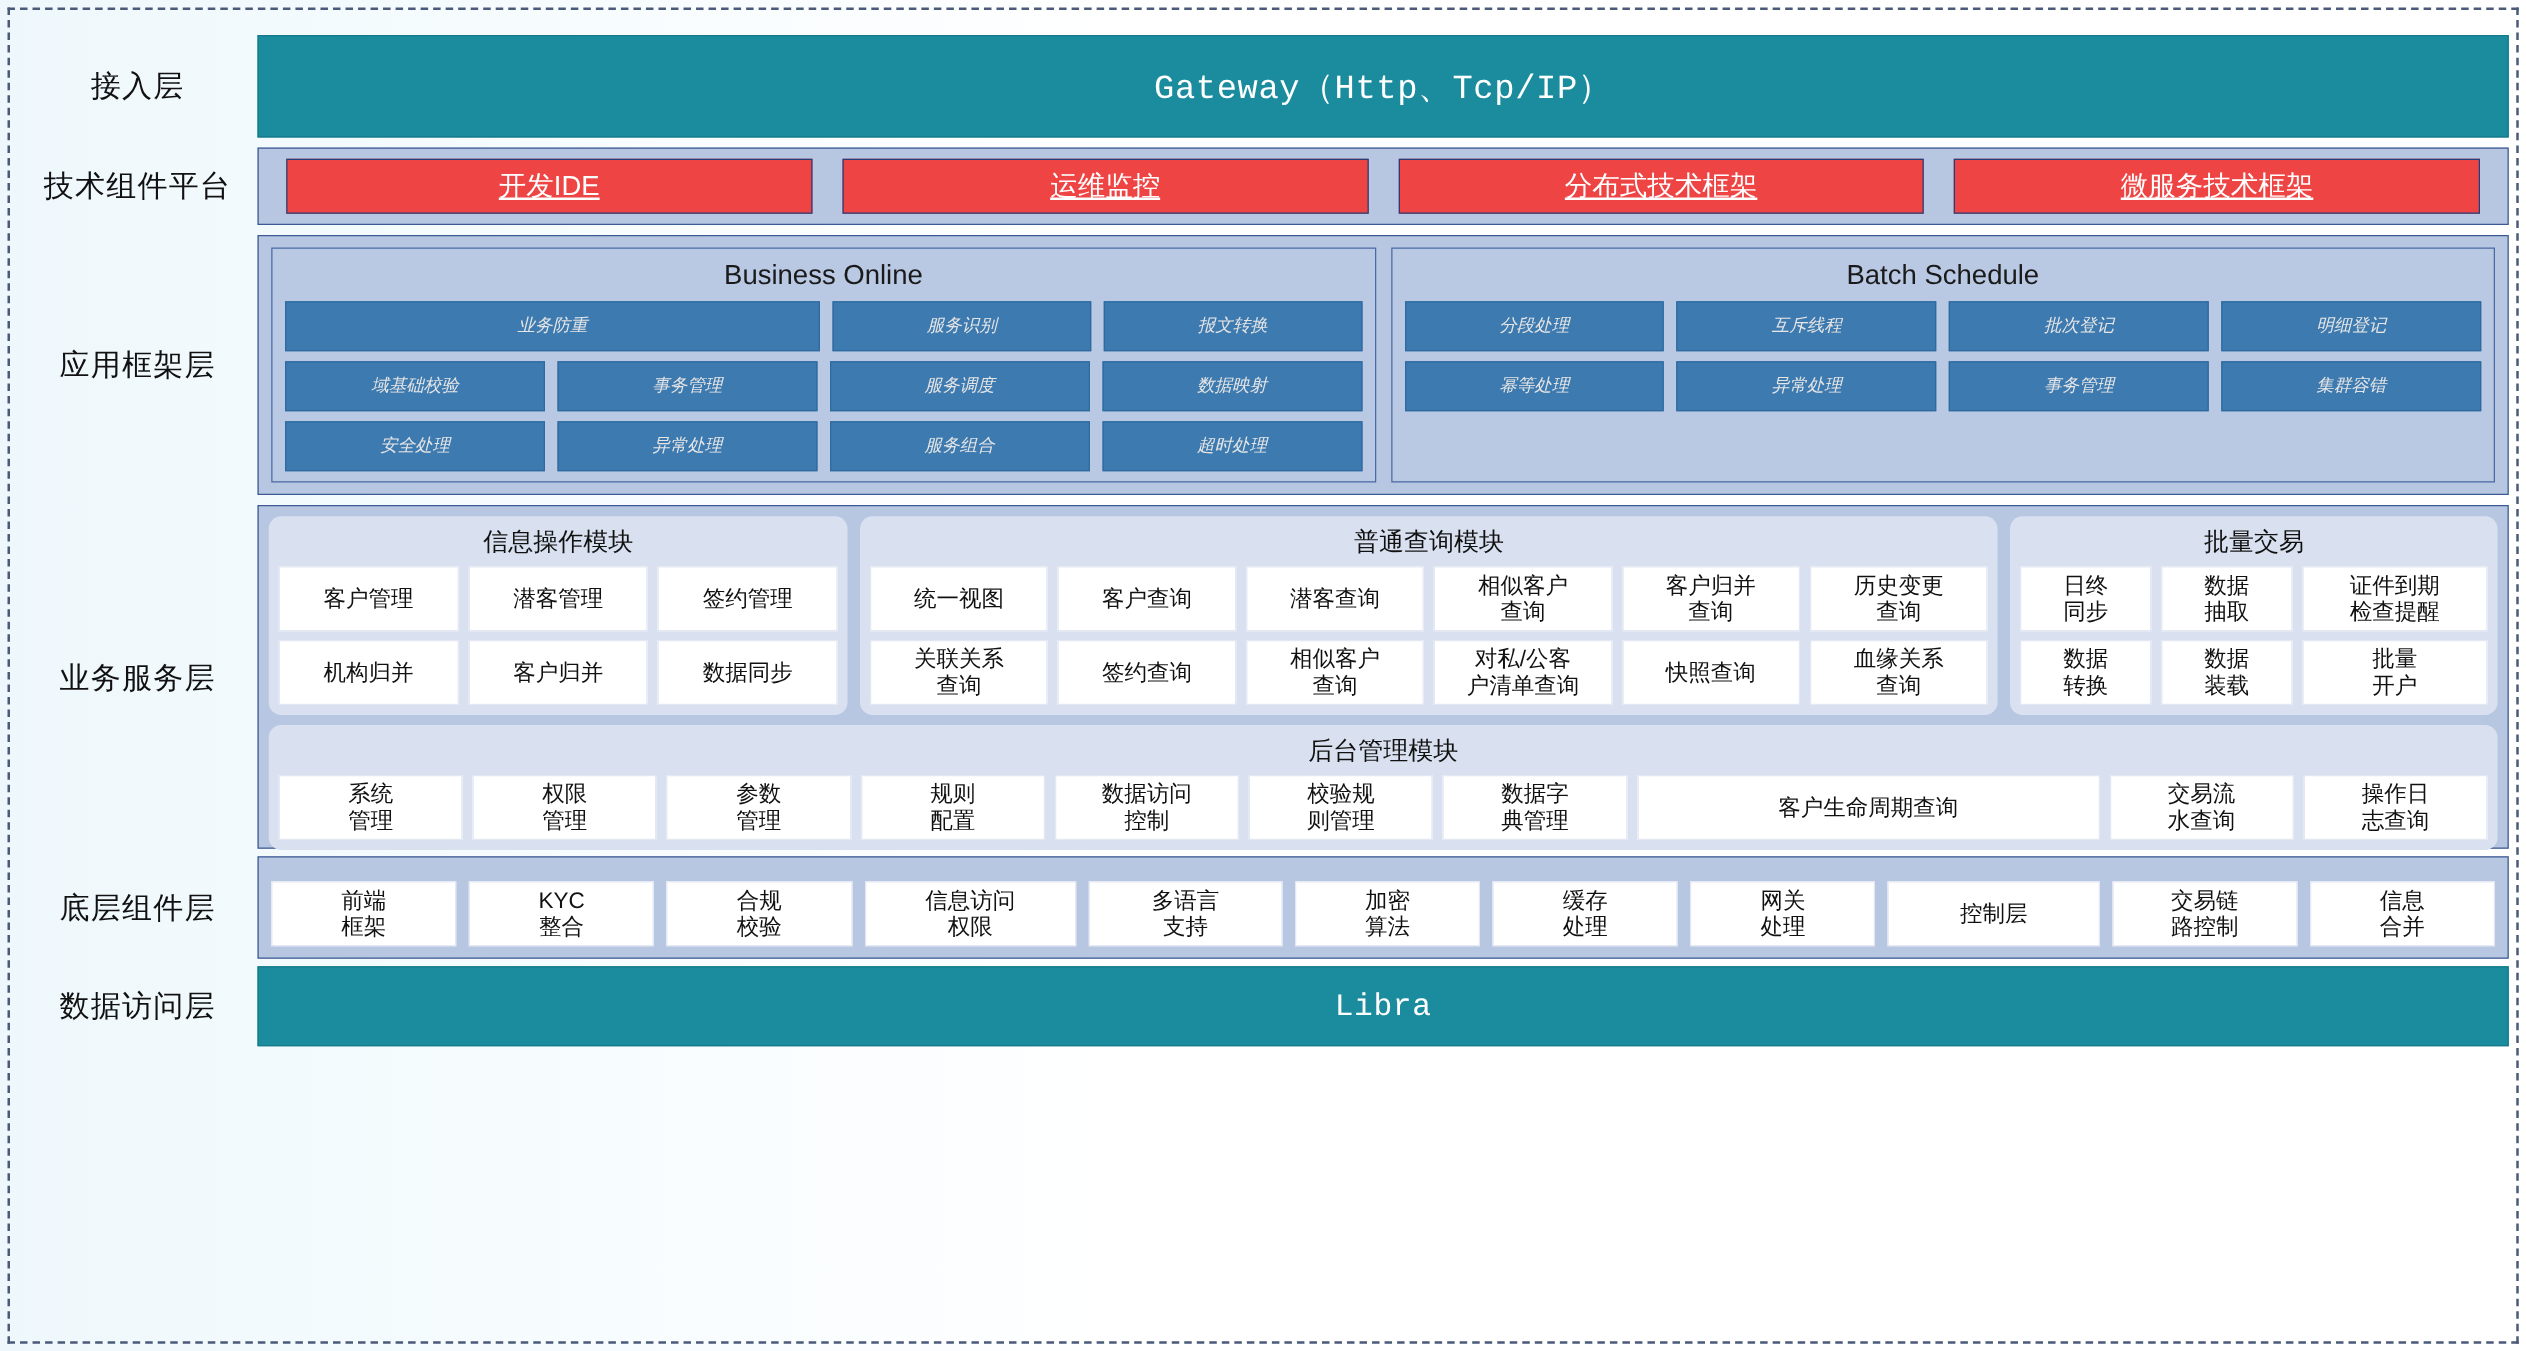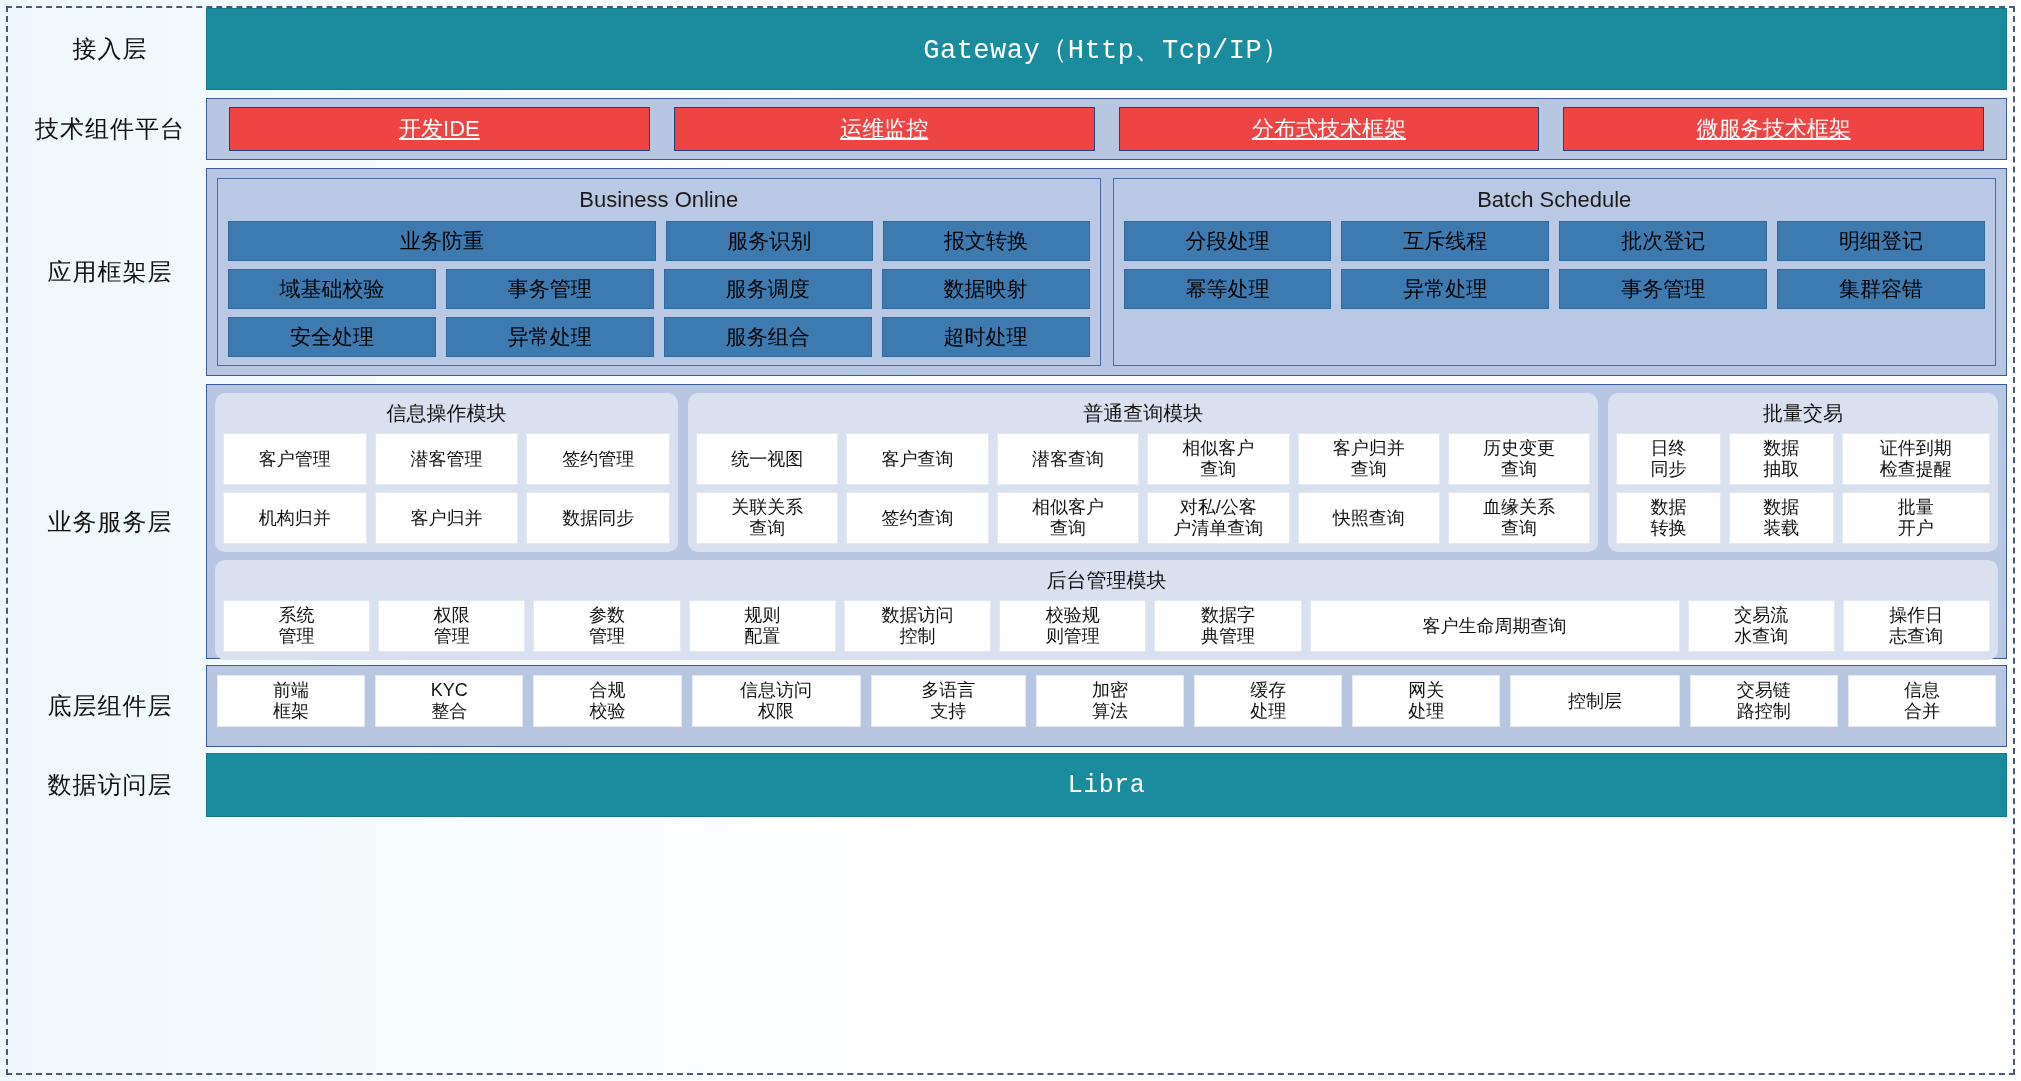--- a/index.html
+++ b/index.html
@@ -5,21 +5,21 @@
   * { box-sizing: border-box; margin: 0; padding: 0; }
   html, body {
     width: 2021px; height: 1081px;
     font-family: "Liberation Sans", "DejaVu Sans", sans-serif;
     background: #ffffff;
   }
   #page {
     position: relative;
     width: 2021px; height: 1081px;
     background: linear-gradient(to right, #eef7fb 0%, #f2fafd 10%, #ffffff 45%, #ffffff 100%);
-    padding: 8px 14px 8px 14px;
+    padding: 28px 14px 8px 14px;
     display: flex; flex-direction: column;
   }
   #outer-dash {
     position: absolute; left: 6px; top: 6px; right: 6px; bottom: 6px;
     border: 2px dashed #4a5a78;
     pointer-events: none;
   }
   
   .row {
     display: flex; align-items: stretch; width: 100%;
@@ -74,26 +74,27 @@
   .group-title {
     text-align: center; font-size: 22px; color: #1a1a1a;
     padding: 2px 0 8px 0;
   }
   .grid-row { display: flex; gap: 10px; margin-bottom: 8px; }
   .grid-row:last-child { margin-bottom: 0; }
 
   .chip-blue {
     background: #3d7ab0;
     border: 1px solid #2e6a9e;
-    color: #000000;
-    font-size: 21px;
+    color: #e5e5e5;
+    font-size: 14px;
     height: 40px;
     display: flex; align-items: center; justify-content: center;
     text-align: center;
     flex: 1;
+    font-style: italic;
   }
 
   
   .bs-outer {
     flex:1;
     background: #b7c7e2;
     border: 1px solid #3c5a93;
     padding: 8px;
     display: flex; flex-direction: column; gap: 8px;
   }
@@ -122,21 +123,21 @@
 
   
   .mod-wide { flex: 1; }
 
   
   .bc-panel {
     flex:1;
     background: #b7c7e2;
     border: 1px solid #3c5a93;
     padding: 9px 10px;
-    display:flex; gap: 10px; align-items:flex-start;
+    display:flex; gap: 10px; align-items:flex-end;
   }
 
   .spacer-sm { height: 8px; }
   .spacer-xs { height: 6px; }
 </style>
 </head>
 <body>
 
 <div id="page">
   <div id="outer-dash"></div>

